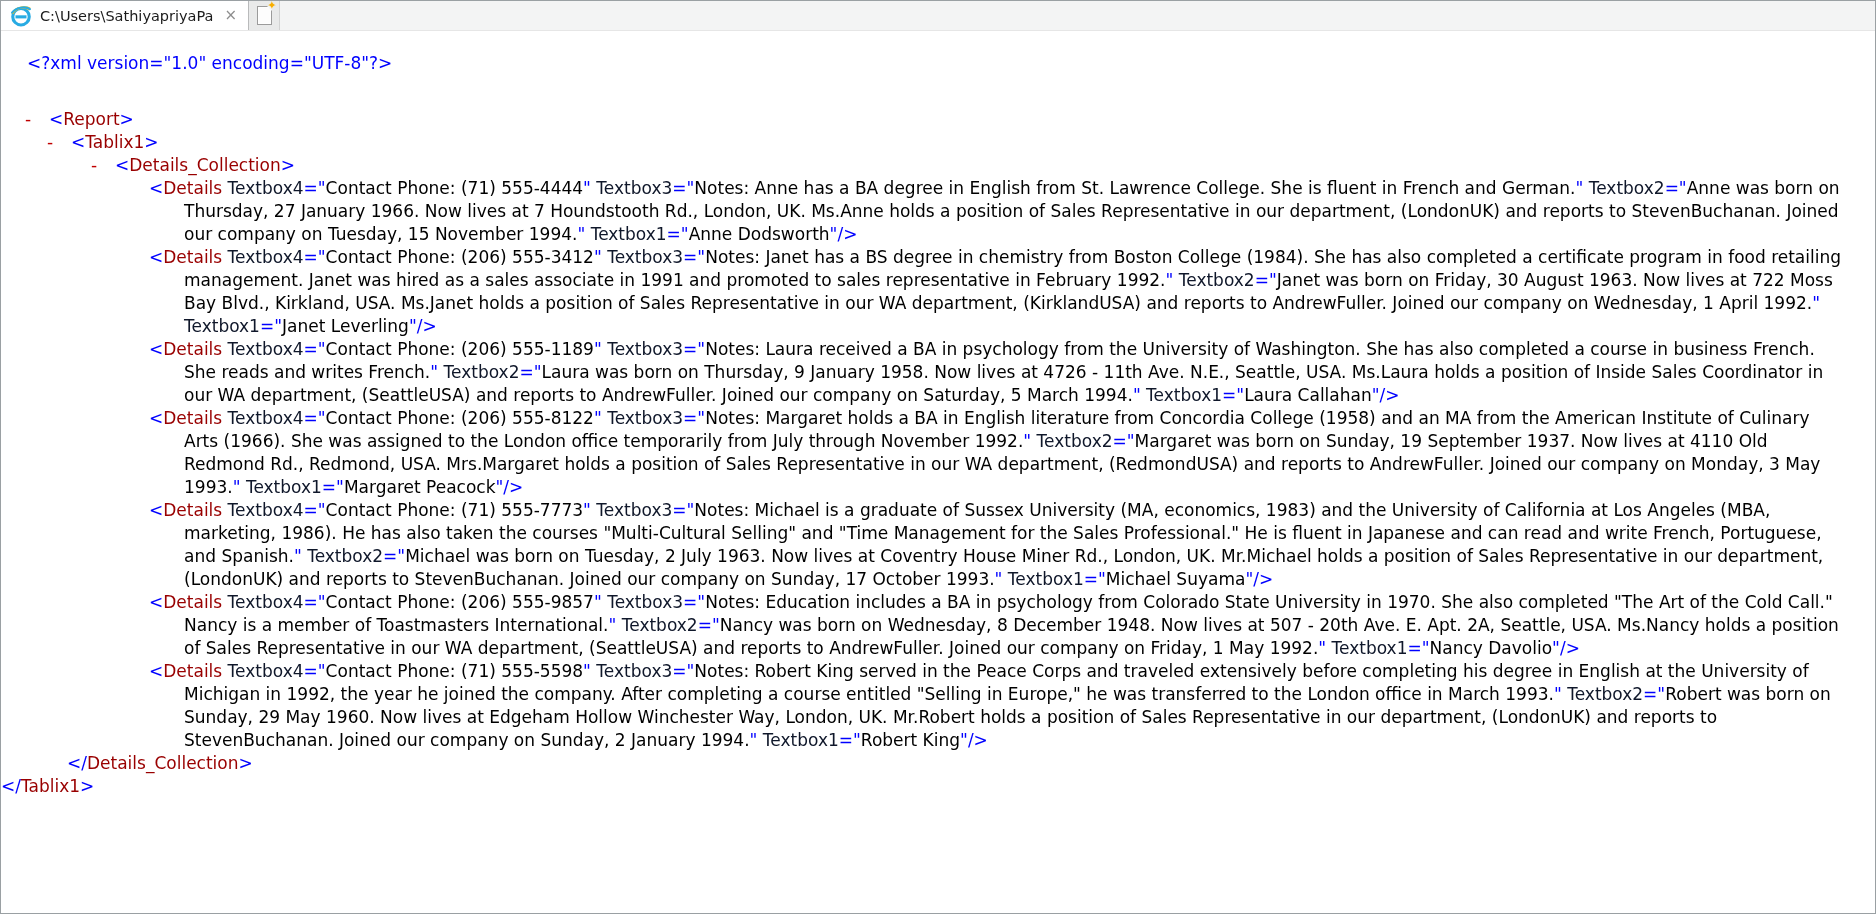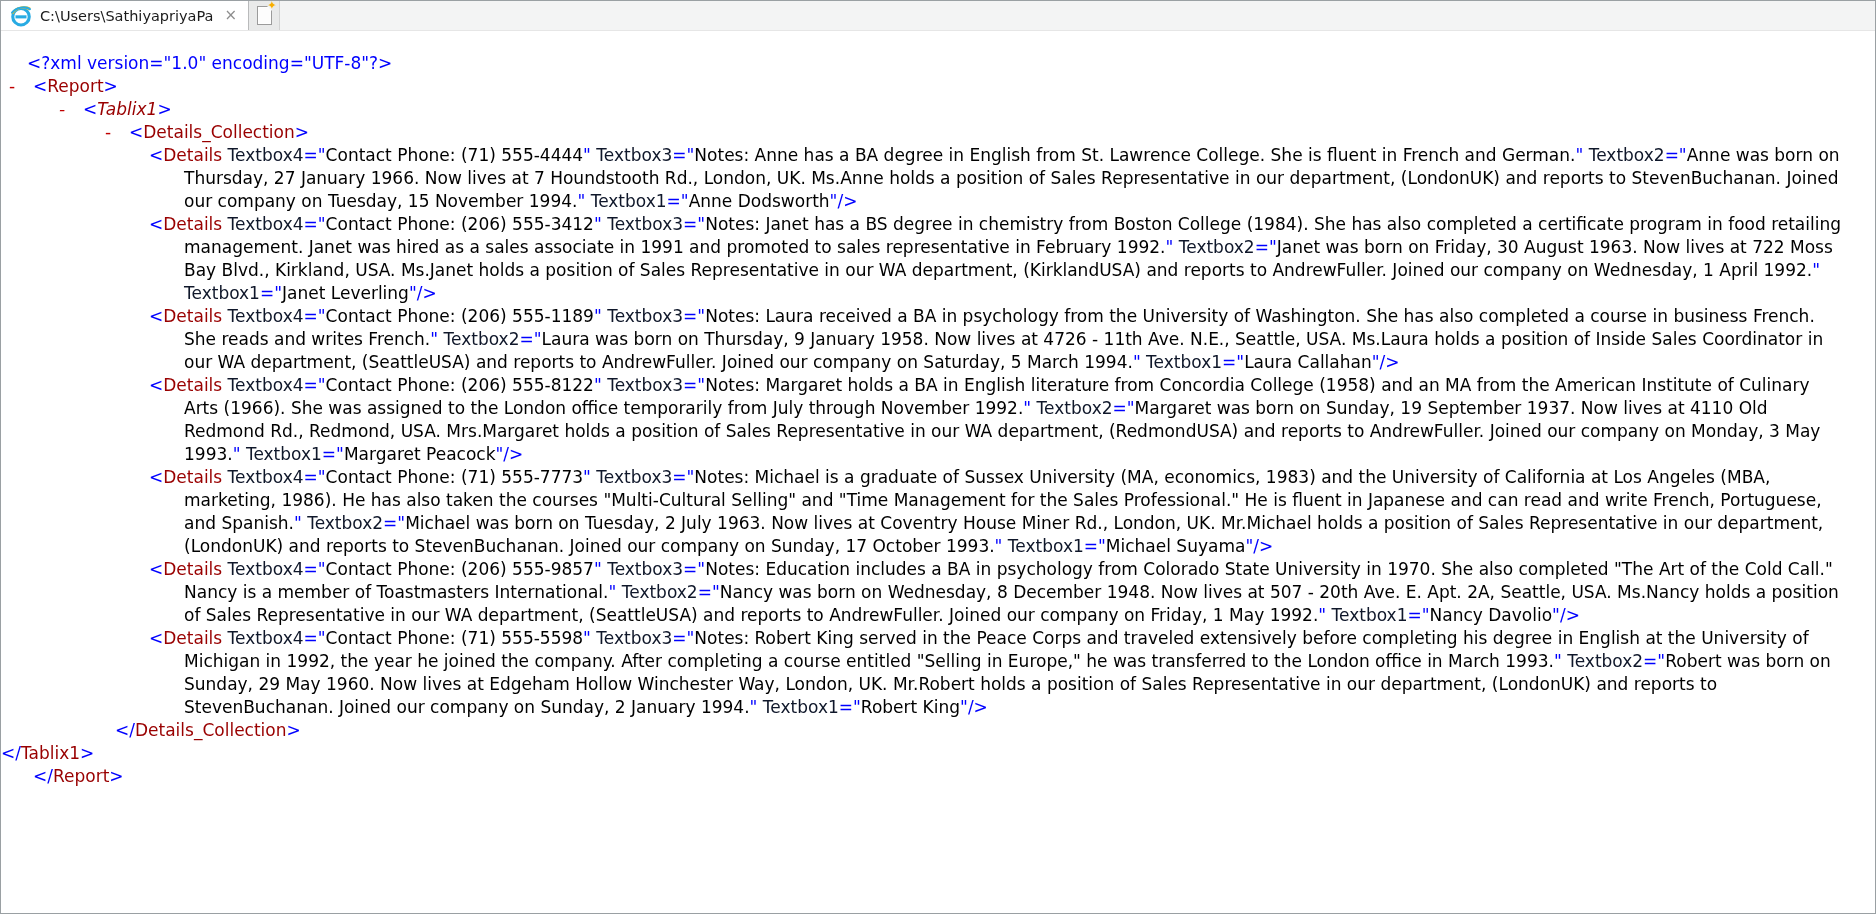--- a/index.html
+++ b/index.html
@@ -65,25 +65,25 @@
     overflow:hidden;
     font-size:17px;
   }
   .line { line-height:23px; color:#000; }
   .m    { color:#0000ff; }
   .el   { color:#990000; }
   .attr { color:#0f172a; }
   .val  { color:#000; font-weight:normal; }
   .marker { display:inline-block; width:24px; color:#c00000; cursor:default; }
   .decl-line { padding-left:26px; }
-  .open-1 { padding-left:8px; }
-  .open-2 { padding-left:58px;font-style:italic; }
-  .open-3 { padding-left:90px;margin-left:14px; }
+  .open-1 { padding-left:24px;margin-top:33px; }
+  .open-2 { padding-left:46px; }
+  .open-3 { padding-left:90px; }
   .record { padding-left:183px; text-indent:-35px; }
-  .close-3 { padding-left:114px; }
+  .close-3 { padding-left:66px; }
   .close-2 { }
   .close-1 { padding-left:32px; }
 </style>
 </head>
 <body>
 
 <div class="window">
   <div class="tabbar">
     <div class="tab">
       <svg class="ie-logo" viewBox="0 0 32 32">
@@ -110,15 +110,14 @@
       <div class="line open-3"><span class="marker">-</span><span class="m">&lt;</span><span class="el">Details_Collection</span><span class="m">&gt;</span></div>
       <div class="line record"><span class="m">&lt;</span><span class="el">Details </span><span class="attr">Textbox4</span><span class="m">="</span><span class="val">Contact Phone: (71) 555-4444</span><span class="m">" </span><span class="attr">Textbox3</span><span class="m">="</span><span class="val">Notes: Anne has a BA degree in English from St. Lawrence College. She is fluent in French and German.</span><span class="m">" </span><span class="attr">Textbox2</span><span class="m">="</span><span class="val">Anne was born on Thursday, 27 January 1966. Now lives at 7 Houndstooth Rd., London, UK. Ms.Anne holds a position of Sales Representative in our department, (LondonUK) and reports to StevenBuchanan. Joined our company on Tuesday, 15 November 1994.</span><span class="m">" </span><span class="attr">Textbox1</span><span class="m">="</span><span class="val">Anne Dodsworth</span><span class="m">"</span><span class="m">/&gt;</span></div>
       <div class="line record"><span class="m">&lt;</span><span class="el">Details </span><span class="attr">Textbox4</span><span class="m">="</span><span class="val">Contact Phone: (206) 555-3412</span><span class="m">" </span><span class="attr">Textbox3</span><span class="m">="</span><span class="val">Notes: Janet has a BS degree in chemistry from Boston College (1984). She has also completed a certificate program in food retailing management. Janet was hired as a sales associate in 1991 and promoted to sales representative in February 1992.</span><span class="m">" </span><span class="attr">Textbox2</span><span class="m">="</span><span class="val">Janet was born on Friday, 30 August 1963. Now lives at 722 Moss Bay Blvd., Kirkland, USA. Ms.Janet holds a position of Sales Representative in our WA department, (KirklandUSA) and reports to AndrewFuller. Joined our company on Wednesday, 1 April 1992.</span><span class="m">" </span><span class="attr">Textbox1</span><span class="m">="</span><span class="val">Janet Leverling</span><span class="m">"</span><span class="m">/&gt;</span></div>
       <div class="line record"><span class="m">&lt;</span><span class="el">Details </span><span class="attr">Textbox4</span><span class="m">="</span><span class="val">Contact Phone: (206) 555-1189</span><span class="m">" </span><span class="attr">Textbox3</span><span class="m">="</span><span class="val">Notes: Laura received a BA in psychology from the University of Washington. She has also completed a course in business French. She reads and writes French.</span><span class="m">" </span><span class="attr">Textbox2</span><span class="m">="</span><span class="val">Laura was born on Thursday, 9 January 1958. Now lives at 4726 - 11th Ave. N.E., Seattle, USA. Ms.Laura holds a position of Inside Sales Coordinator in our WA department, (SeattleUSA) and reports to AndrewFuller. Joined our company on Saturday, 5 March 1994.</span><span class="m">" </span><span class="attr">Textbox1</span><span class="m">="</span><span class="val">Laura Callahan</span><span class="m">"</span><span class="m">/&gt;</span></div>
       <div class="line record"><span class="m">&lt;</span><span class="el">Details </span><span class="attr">Textbox4</span><span class="m">="</span><span class="val">Contact Phone: (206) 555-8122</span><span class="m">" </span><span class="attr">Textbox3</span><span class="m">="</span><span class="val">Notes: Margaret holds a BA in English literature from Concordia College (1958) and an MA from the American Institute of Culinary Arts (1966). She was assigned to the London office temporarily from July through November 1992.</span><span class="m">" </span><span class="attr">Textbox2</span><span class="m">="</span><span class="val">Margaret was born on Sunday, 19 September 1937. Now lives at 4110 Old Redmond Rd., Redmond, USA. Mrs.Margaret holds a position of Sales Representative in our WA department, (RedmondUSA) and reports to AndrewFuller. Joined our company on Monday, 3 May 1993.</span><span class="m">" </span><span class="attr">Textbox1</span><span class="m">="</span><span class="val">Margaret Peacock</span><span class="m">"</span><span class="m">/&gt;</span></div>
       <div class="line record"><span class="m">&lt;</span><span class="el">Details </span><span class="attr">Textbox4</span><span class="m">="</span><span class="val">Contact Phone: (71) 555-7773</span><span class="m">" </span><span class="attr">Textbox3</span><span class="m">="</span><span class="val">Notes: Michael is a graduate of Sussex University (MA, economics, 1983) and the University of California at Los Angeles (MBA, marketing, 1986). He has also taken the courses "Multi-Cultural Selling" and "Time Management for the Sales Professional." He is fluent in Japanese and can read and write French, Portuguese, and Spanish.</span><span class="m">" </span><span class="attr">Textbox2</span><span class="m">="</span><span class="val">Michael was born on Tuesday, 2 July 1963. Now lives at Coventry House Miner Rd., London, UK. Mr.Michael holds a position of Sales Representative in our department, (LondonUK) and reports to StevenBuchanan. Joined our company on Sunday, 17 October 1993.</span><span class="m">" </span><span class="attr">Textbox1</span><span class="m">="</span><span class="val">Michael Suyama</span><span class="m">"</span><span class="m">/&gt;</span></div>
       <div class="line record"><span class="m">&lt;</span><span class="el">Details </span><span class="attr">Textbox4</span><span class="m">="</span><span class="val">Contact Phone: (206) 555-9857</span><span class="m">" </span><span class="attr">Textbox3</span><span class="m">="</span><span class="val">Notes: Education includes a BA in psychology from Colorado State University in 1970. She also completed "The Art of the Cold Call." Nancy is a member of Toastmasters International.</span><span class="m">" </span><span class="attr">Textbox2</span><span class="m">="</span><span class="val">Nancy was born on Wednesday, 8 December 1948. Now lives at 507 - 20th Ave. E. Apt. 2A, Seattle, USA. Ms.Nancy holds a position of Sales Representative in our WA department, (SeattleUSA) and reports to AndrewFuller. Joined our company on Friday, 1 May 1992.</span><span class="m">" </span><span class="attr">Textbox1</span><span class="m">="</span><span class="val">Nancy Davolio</span><span class="m">"</span><span class="m">/&gt;</span></div>
       <div class="line record"><span class="m">&lt;</span><span class="el">Details </span><span class="attr">Textbox4</span><span class="m">="</span><span class="val">Contact Phone: (71) 555-5598</span><span class="m">" </span><span class="attr">Textbox3</span><span class="m">="</span><span class="val">Notes: Robert King served in the Peace Corps and traveled extensively before completing his degree in English at the University of Michigan in 1992, the year he joined the company. After completing a course entitled "Selling in Europe," he was transferred to the London office in March 1993.</span><span class="m">" </span><span class="attr">Textbox2</span><span class="m">="</span><span class="val">Robert was born on Sunday, 29 May 1960. Now lives at Edgeham Hollow Winchester Way, London, UK. Mr.Robert holds a position of Sales Representative in our department, (LondonUK) and reports to StevenBuchanan. Joined our company on Sunday, 2 January 1994.</span><span class="m">" </span><span class="attr">Textbox1</span><span class="m">="</span><span class="val">Robert King</span><span class="m">"</span><span class="m">/&gt;</span></div>
       <div class="line close-3"><span class="m">&lt;/</span><span class="el">Details_Collection</span><span class="m">&gt;</span></div>
       <div class="line close-2"><span class="m">&lt;/</span><span class="el">Tablix1</span><span class="m">&gt;</span></div>
-      <div class="line close-1"><span class="m">&lt;/</span><span class="el">Report</span><span class="m">&gt;</span></div>
     </div>
 </div>
 
 </body></html>

